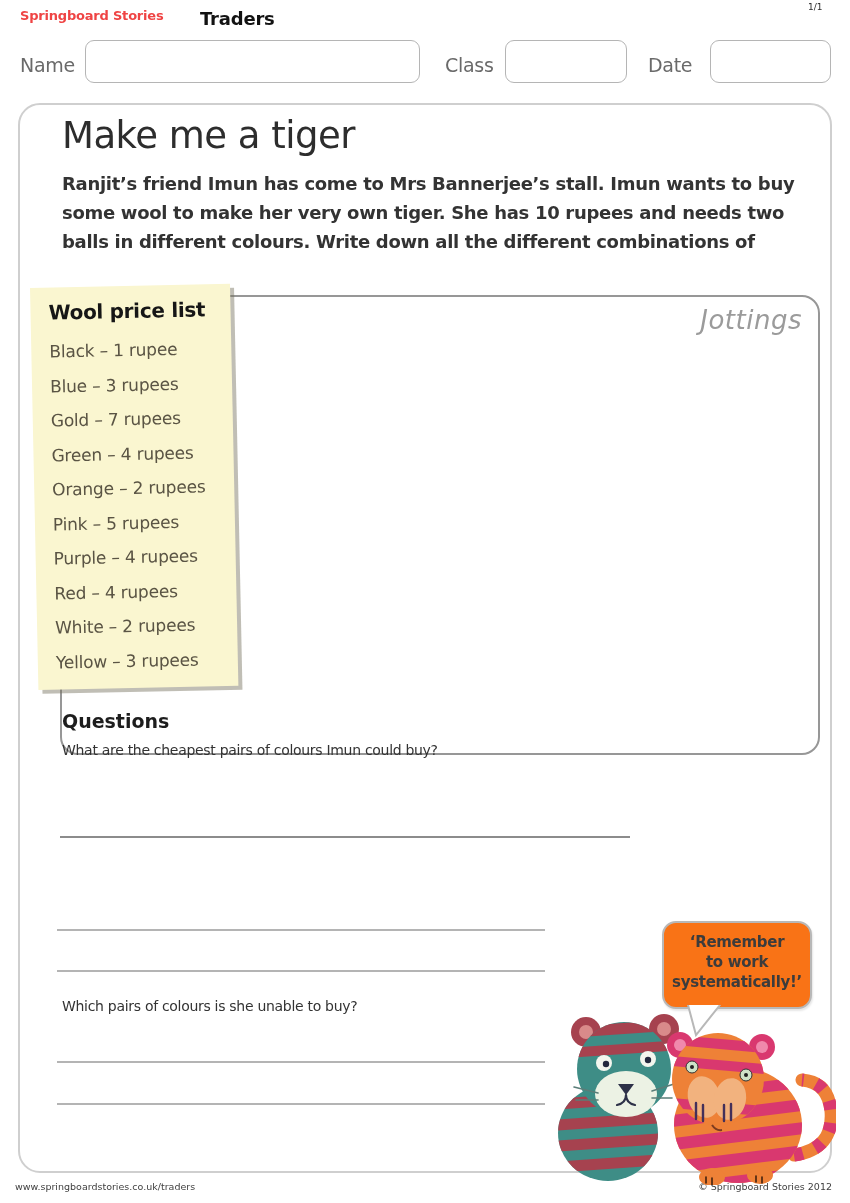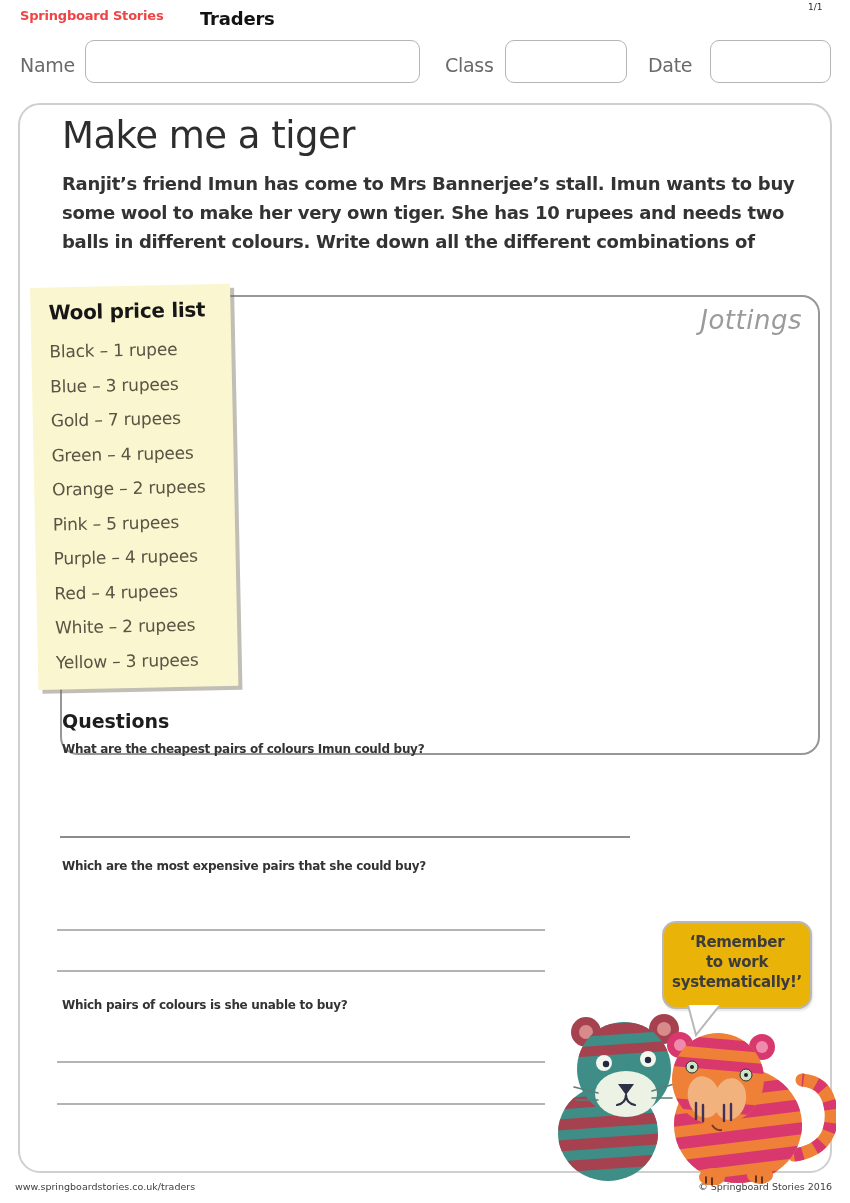--- a/index.html
+++ b/index.html
@@ -22,25 +22,25 @@
   .jotbox{left:60px;top:295px;width:760px;height:460px;border:2px solid #979797;border-radius:18px;box-sizing:border-box;background:#fff;}
   .jotlabel{right:16px;top:8px;position:absolute;font-size:26px;color:#9b9b9b;font-style:italic;letter-spacing:0.5px;}
   
   .note{left:30px;top:288px;width:200px;height:402px;background:#faf6d0;
     box-shadow:4px 4px 0 rgba(115,110,90,0.45);transform:rotate(-1.2deg);transform-origin:top left;
     box-sizing:border-box;padding:13px 6px 0 18px;z-index:3;}
   .notetitle{font-size:20px;font-weight:700;color:#161616;letter-spacing:-0.3px;margin-bottom:10px;}
   .noteitem{font-size:17px;color:#5a5444;line-height:34.5px;white-space:nowrap;letter-spacing:-0.2px;}
   
   .qheading{left:62px;top:702px;font-size:19px;font-weight:700;color:#1d1d1d;margin-top:8px;}
-  .qtext{font-size:12px;font-weight:700;color:#333;letter-spacing:-0.3px;white-space:nowrap;}
+  .qtext{font-size:14px;font-weight:400;color:#333;letter-spacing:-0.3px;white-space:nowrap;}
   .ansline{height:0;border-top:2.5px solid #b4b4b4;}
   .ansline.first{border-top-color:#8c8c8c;}
   
-  .bubble{left:662px;top:921px;width:150px;height:88px;background:#eab308;border:2px solid #b8b8b8;border-radius:14px;
+  .bubble{left:662px;top:921px;width:150px;height:88px;background:#f97316;border:2px solid #b8b8b8;border-radius:14px;
     box-sizing:border-box;z-index:6;text-align:center;padding-top:9px;box-shadow:1px 2px 2px rgba(0,0,0,0.10);}
   .bubble div{font-size:15px;font-weight:700;color:#3c3c3c;line-height:20px;letter-spacing:-0.3px;}
   .bubbletail{left:684px;top:1005px;z-index:7;}
   .tigers{left:546px;top:1007px;z-index:5;}
   
   .footer{font-size:9.5px;color:#414141;}
 </style>
 </head>
 <body>
 
@@ -80,21 +80,20 @@
     <div class="noteitem">Purple – 4 rupees</div>
     <div class="noteitem">Red – 4 rupees</div>
     <div class="noteitem">White – 2 rupees</div>
     <div class="noteitem">Yellow – 3 rupees</div>
   </div>
 
   <div class="abs qheading">Questions</div>
   <div class="abs qtext" style="left:62px;top:742px;">What are the cheapest pairs of colours Imun could buy?</div>
   <div class="abs ansline first" style="left:60px;top:836px;width:570px;"></div>
 
-  <div class="abs qtext" style="left:62px;top:859px;">Which are the most expensive pairs that she could buy?</div>
   <div class="abs ansline" style="left:57px;top:929px;width:488px;"></div>
   <div class="abs ansline" style="left:57px;top:970px;width:488px;"></div>
 
   <div class="abs qtext" style="left:62px;top:998px;">Which pairs of colours is she unable to buy?</div>
   <div class="abs ansline" style="left:57px;top:1061px;width:488px;"></div>
   <div class="abs ansline" style="left:57px;top:1103px;width:488px;"></div>
 
   <svg class="abs tigers" width="290" height="178" viewBox="0 0 290 178">
     <defs>
       <clipPath id="tHead">
@@ -192,15 +191,15 @@
     <div>‘Remember</div>
     <div>to work</div>
     <div>systematically!’</div>
   </div>
   <svg class="abs bubbletail" width="40" height="34" viewBox="0 0 40 34">
     <path d="M4 0 L12 30 L36 0 Z" fill="#ffffff"></path>
     <path d="M4 0 L12 30 L36 0" stroke="#b8b8b8" stroke-width="2" fill="none" stroke-linecap="round"></path>
   </svg>
 
   <div class="abs footer" style="left:15px;top:1181px;">www.springboardstories.co.uk/traders</div>
-  <div class="abs footer" style="right:18px;top:1181px;">© Springboard Stories 2016</div>
+  <div class="abs footer" style="right:18px;top:1181px;">© Springboard Stories 2012</div>
 
 </div>
 
 </body></html>

